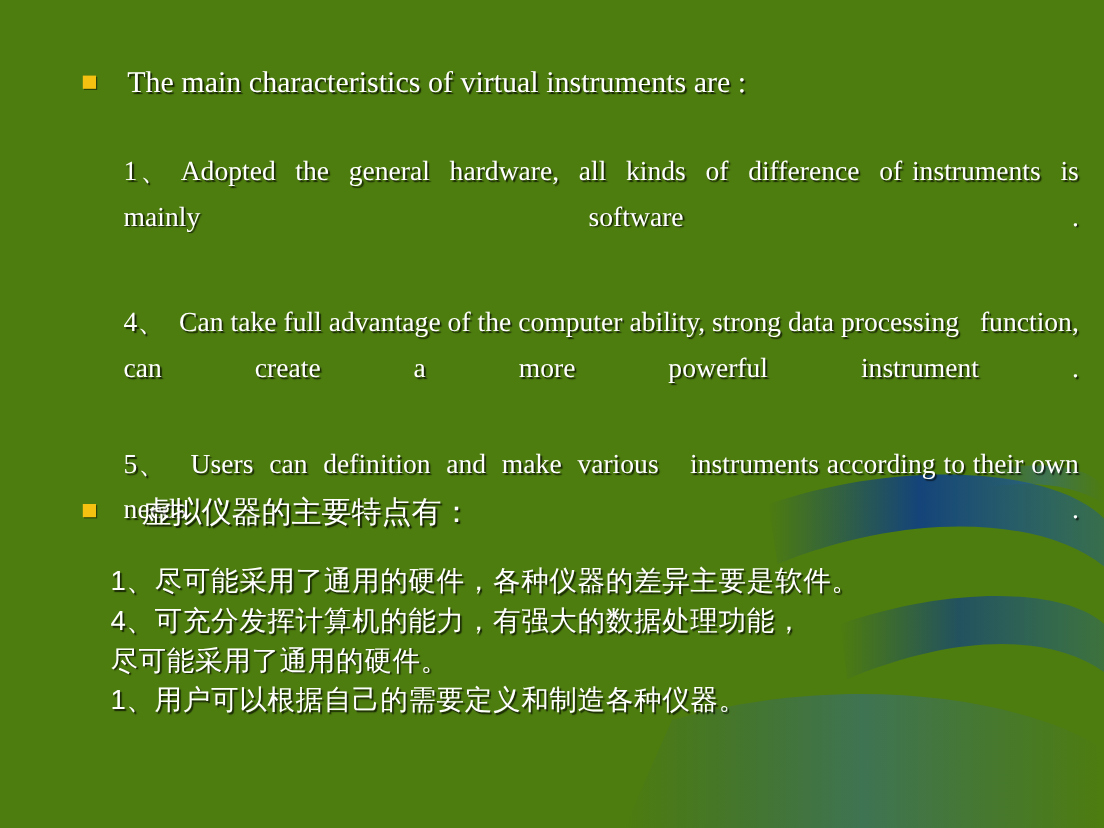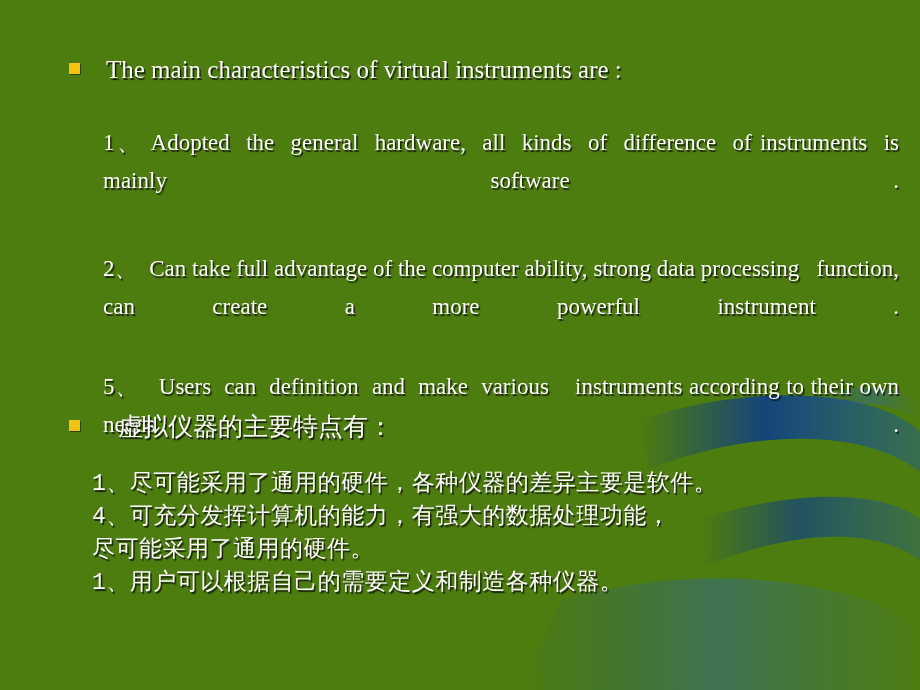--- a/index.html
+++ b/index.html
@@ -117,21 +117,21 @@
   
   #zh-list {
     position: absolute;
     left: 92px;
     top: 468px;
     width: 800px;
   }
   .zh-item {
     color: #ffffff;
     text-shadow: 1.5px 1.5px 1px rgba(0,0,0,0.7);
-    font-family: Liberation Mono, monospace;
+    font-family: Liberation Sans, sans-serif;
     font-size: 23px;
     line-height: 33px;
     margin: 0;
     letter-spacing: 0.5px;
   }
 </style>
 </head>
 <body>
 
 <div id="slide">
@@ -159,21 +159,21 @@
 
   <div id="content">
 
     <div class="bullet-row" id="bullet-en">
       <span class="bullet-square"></span>
       <span class="bullet-text">The main characteristics of virtual instruments are :</span>
     </div>
 
     <div id="en-list">
       <p class="en-item" id="en-item-1">1、 Adopted  the  general  hardware,  all  kinds  of  difference  of instruments  is mainly software .</p>
-      <p class="en-item" id="en-item-2">2、  Can take full advantage of the computer ability, strong data processing   function, can create a more powerful instrument .</p>
+      <p class="en-item" id="en-item-2">4、  Can take full advantage of the computer ability, strong data processing   function, can create a more powerful instrument .</p>
       <p class="en-item" id="en-item-3">5、   Users  can  definition  and  make  various    instruments according to their own needs .</p>
     </div>
 
     <div class="bullet-row" id="bullet-zh">
       <span class="bullet-square"></span>
       <span class="bullet-text">虚拟仪器的主要特点有：</span>
     </div>
 
     <div id="zh-list">
       <p class="zh-item">1、尽可能采用了通用的硬件，各种仪器的差异主要是软件。</p>

